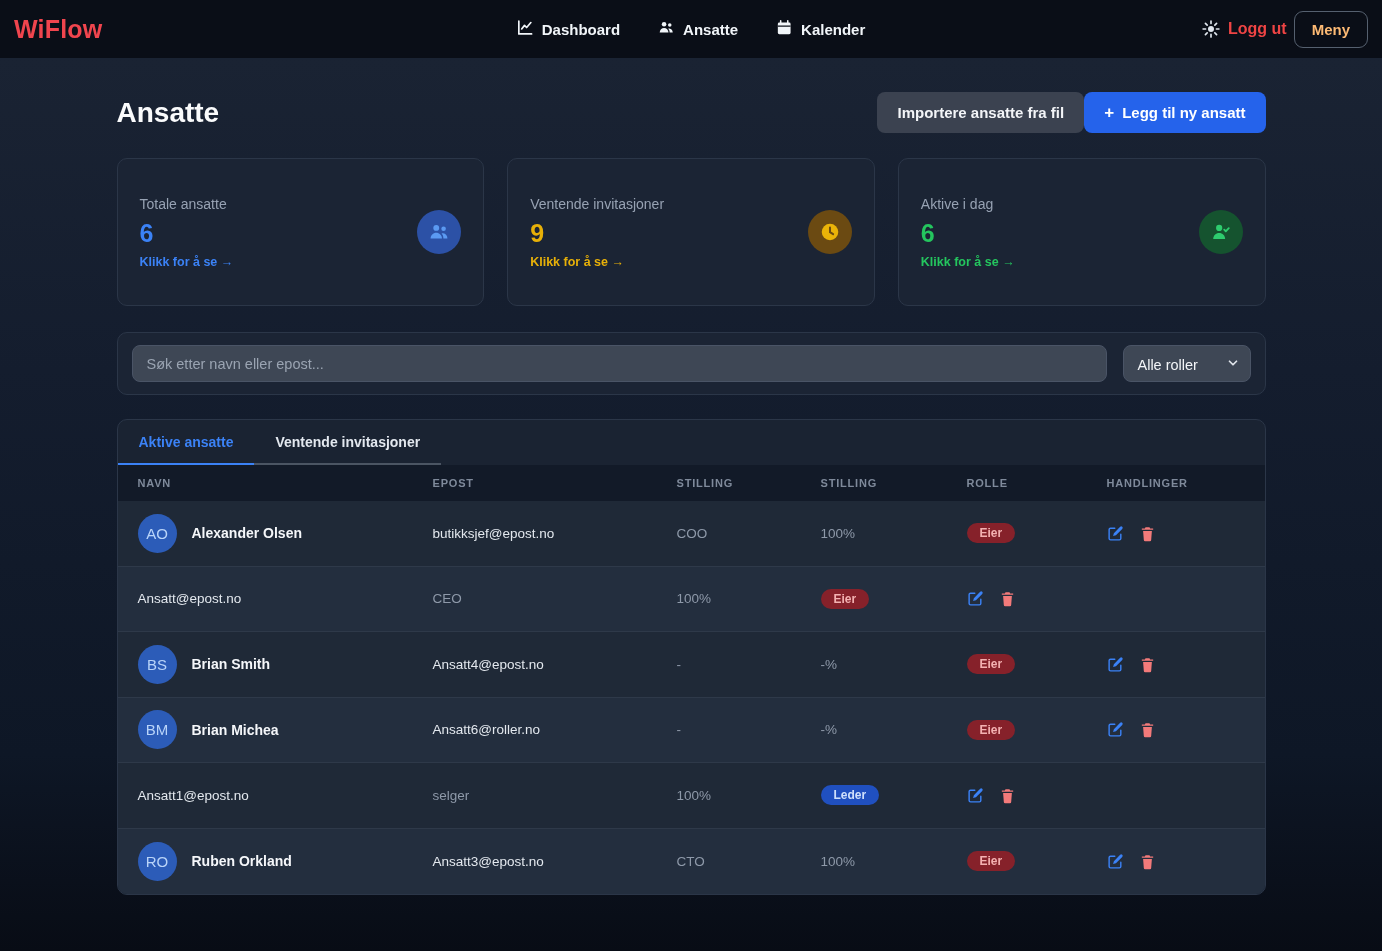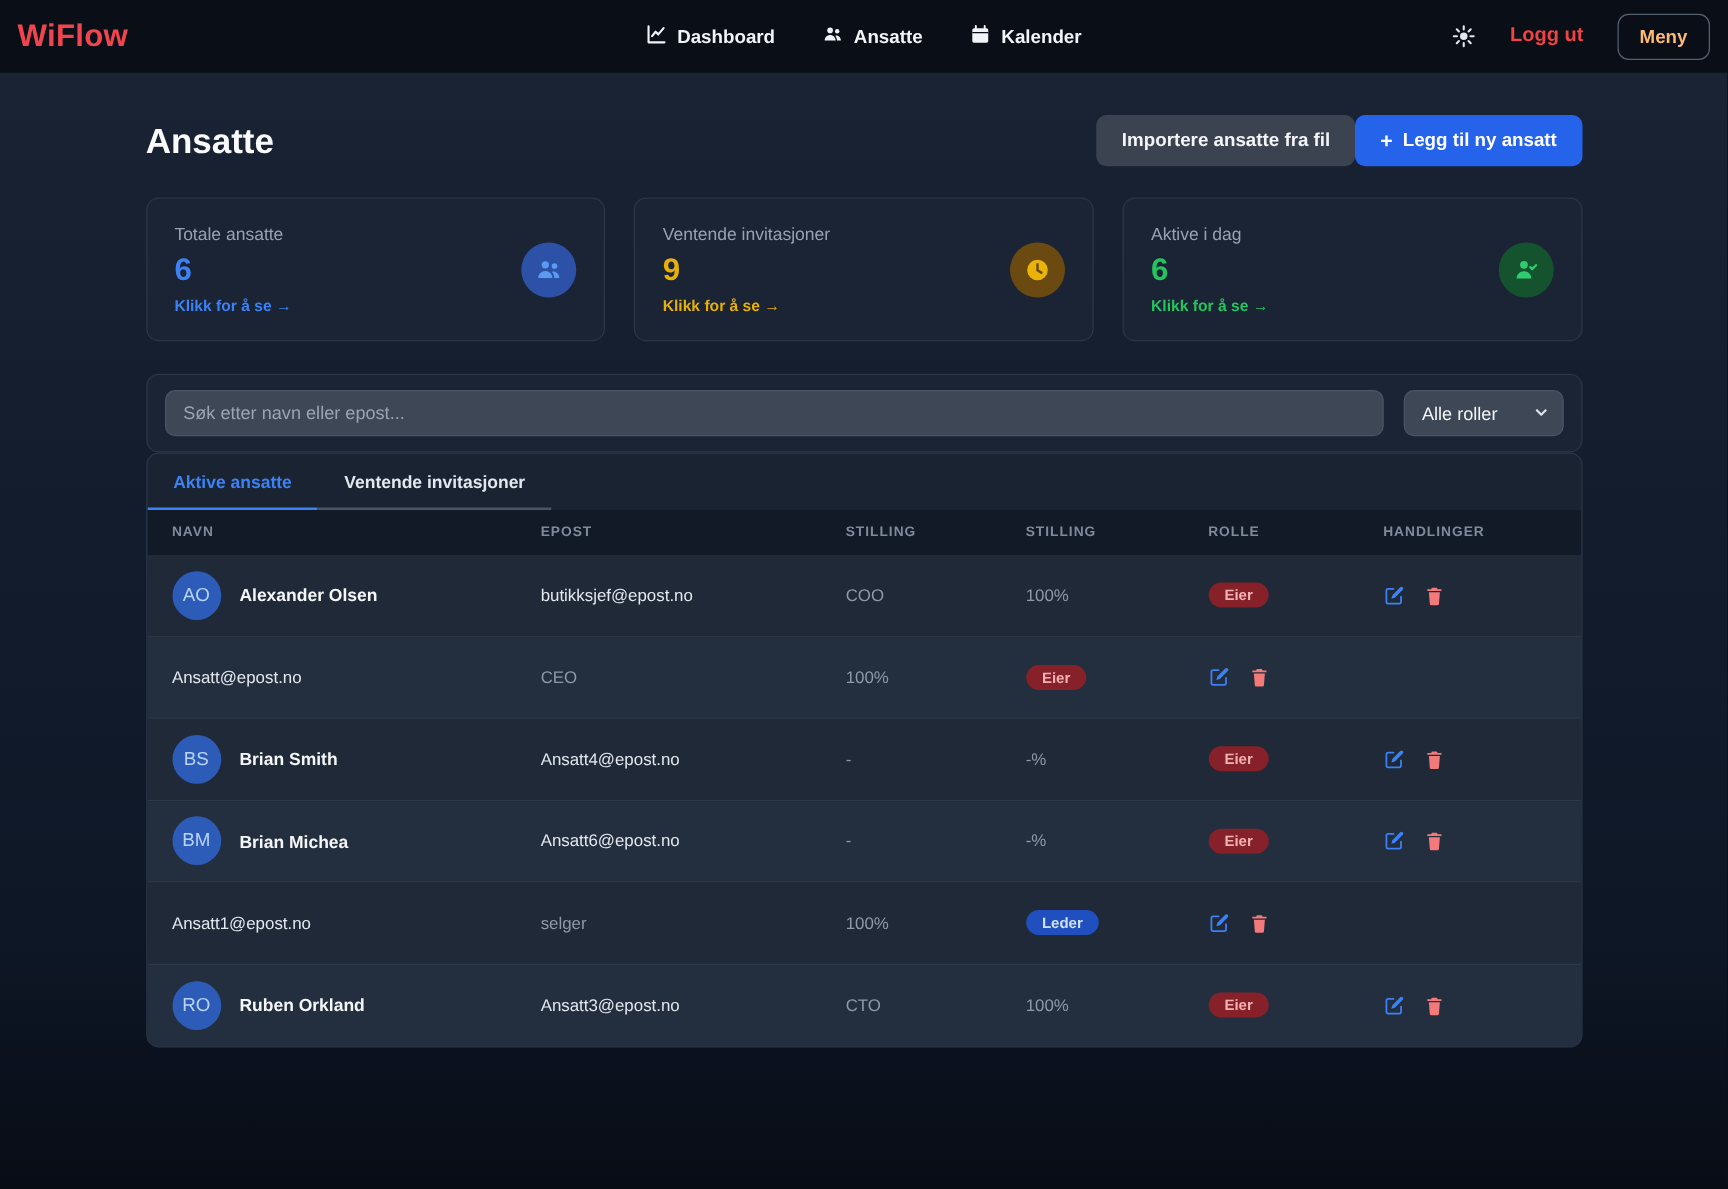--- a/index.html
+++ b/index.html
@@ -16,21 +16,21 @@
     display:flex; align-items:center; justify-content:space-between;
     padding:0 14px; position:relative;
   }
   .brand { color:#f0454e; font-size:25px; font-weight:800; letter-spacing:.2px; cursor:pointer; }
   .nav-center {
     position:absolute; left:50%; transform:translateX(-50%);
     display:flex; gap:38px; align-items:center;
   }
   .nav-item { display:flex; align-items:center; gap:8px; color:#f1f5f9; font-size:15px; font-weight:700; cursor:pointer; }
   .nav-item svg { width:17px; height:17px; }
-  .nav-right { display:flex; align-items:center; gap:27px; }
+  .nav-right { display:flex; align-items:center; gap:7px; }
   .theme-toggle { color:#e2e8f0; cursor:pointer; display:flex; }
   .theme-toggle svg { width:20px; height:20px; }
   .logout { color:#ef4444; font-size:16px; font-weight:700; cursor:pointer; }
   .menu-btn {
     background:transparent; border:1px solid #55606f; border-radius:9px;
     color:#fdba74; font-size:15px; font-weight:700; padding:9px 17px; cursor:pointer;
     font-family:inherit;
   }
 
   
@@ -51,21 +51,21 @@
   .btn-add {
     background:#2563eb; color:#ffffff; border:none; border-radius:8px;
     font-size:15px; font-weight:700; padding:12px 20px; cursor:pointer; font-family:inherit;
     display:flex; align-items:center; gap:8px;
   }
   .btn-add .plus { font-size:17px; font-weight:700; line-height:1; }
 
   
   .stats { display:flex; gap:23px; margin-top:25px; }
   .stat-card {
-    flex:1; height:115px; background:#1b2434; border:1px solid #2b3648; border-radius:10px;
+    flex:1; height:148px; background:#1b2434; border:1px solid #2b3648; border-radius:10px;
     padding:19px 22px; display:flex; justify-content:space-between; align-items:center; cursor:pointer;
   }
   .stat-info { display:flex; flex-direction:column; gap:7px; }
   .stat-label { color:#97a2b3; font-size:14px; }
   .stat-value { font-size:25px; font-weight:800; }
   .stat-link { font-size:12.5px; font-weight:700; }
   .stat-icon { width:44px; height:44px; border-radius:50%; display:flex; align-items:center; justify-content:center; }
   .stat-icon svg { width:22px; height:22px; }
   .stat-blue .stat-value, .stat-blue .stat-link { color:#3b82f6; }
   .stat-blue .stat-icon { background:#2c51a6; color:#5b9af2; }
@@ -86,21 +86,21 @@
   .search-input::placeholder { color:#9aa4b2; }
   .role-select {
     width:128px; height:37px; background:#3e4755; border:1px solid #4a5466; border-radius:8px;
     display:flex; align-items:center; justify-content:space-between; padding:2px 10px 0 14px;
     font-size:14.5px; color:#f3f5f8; cursor:pointer;
   }
   .role-select svg { width:14px; height:14px; color:#dfe4ea; }
 
   
   .table-card {
-    background:#1a2332; border:1px solid #2b3648; border-radius:10px;
+    margin-top:24px; background:#1a2332; border:1px solid #2b3648; border-radius:10px;
     overflow:hidden;
   }
   .tabs { display:flex; height:45px; }
   .tab {
     display:flex; align-items:center; padding:0 21px; font-size:14px; font-weight:700;
     color:#e3e8ef; cursor:pointer; border-bottom:2px solid #4b5563;
   }
   .tab.active { color:#3b82f6; border-bottom-color:#3b82f6; }
 
   .thead {
@@ -358,21 +358,21 @@
     </div>
   </div>
 
   <div class="trow">
     <div class="cell-name">
       <div class="avatar">
                 <span>BM</span>
               </div>
       <span class="emp-name">Brian Michea</span>
     </div>
-    <div class="emp-email">Ansatt6@epost.no</div>
+    <div class="emp-email">Ansatt6@roller.no</div>
     <div class="muted">-</div>
     <div class="muted">-%</div>
     <div>
       <span class="badge badge-owner">Eier</span>
     </div>
     <div class="actions">
       <button class="icon-btn edit">
         <svg viewBox="0 0 24 24" fill="none" stroke="currentColor" stroke-width="2" stroke-linecap="round" stroke-linejoin="round">
                   <path d="M11 4.5H5a2 2 0 0 0-2 2V19a2 2 0 0 0 2 2h12.5a2 2 0 0 0 2-2v-6"></path>
                   <path d="M18.6 2.6a2.05 2.05 0 0 1 2.9 2.9L12.6 14.4l-4 1.1 1.1-4z" fill="currentColor" stroke="none"></path>

